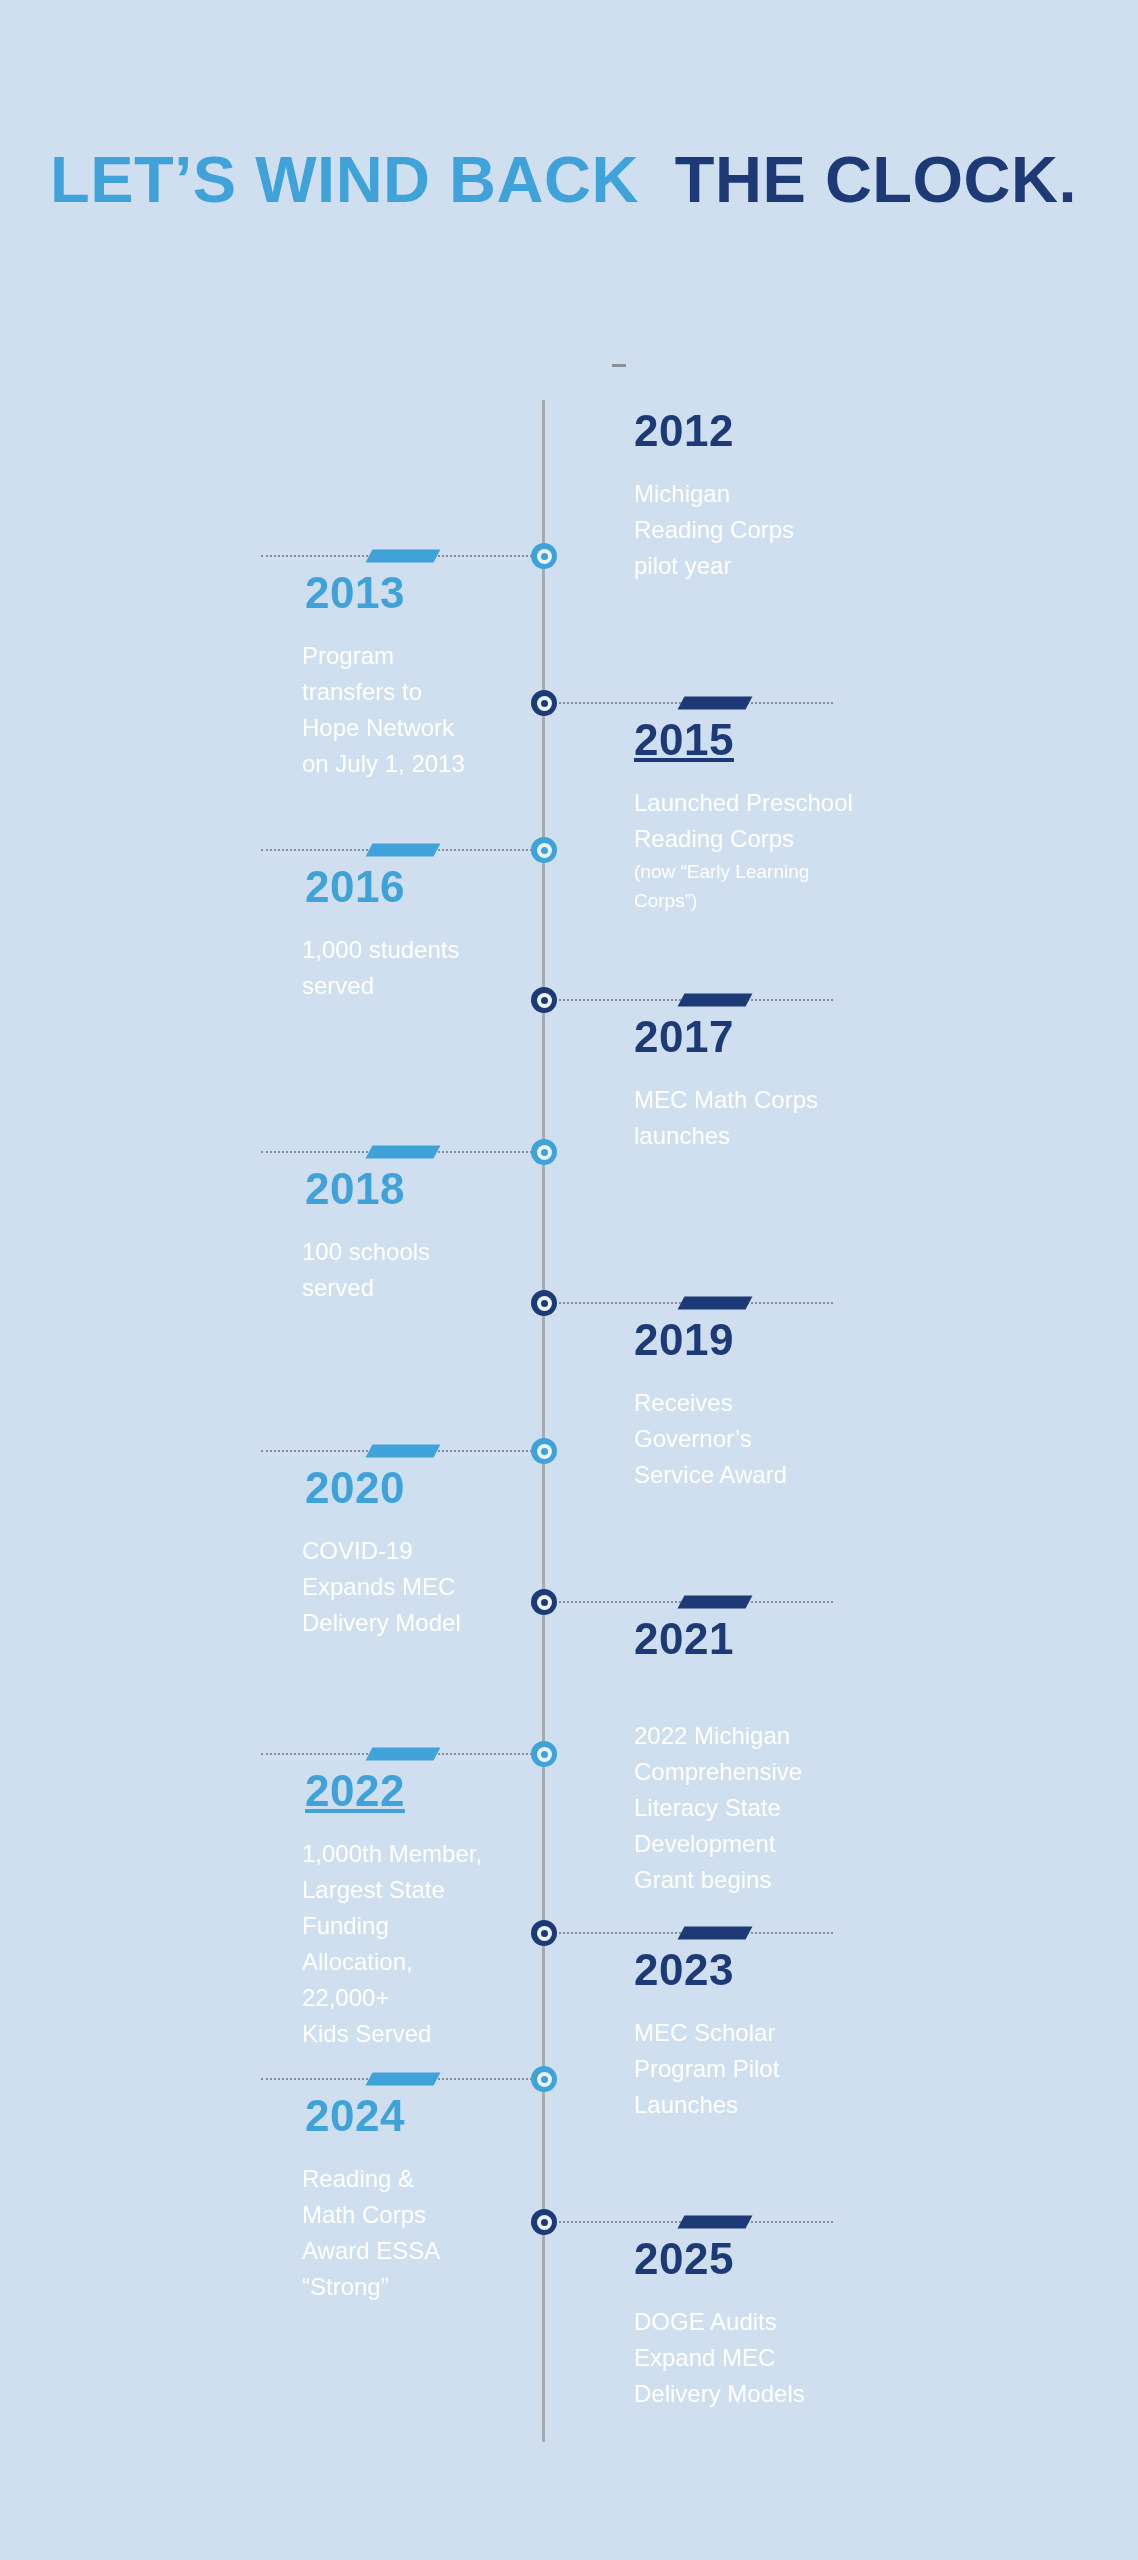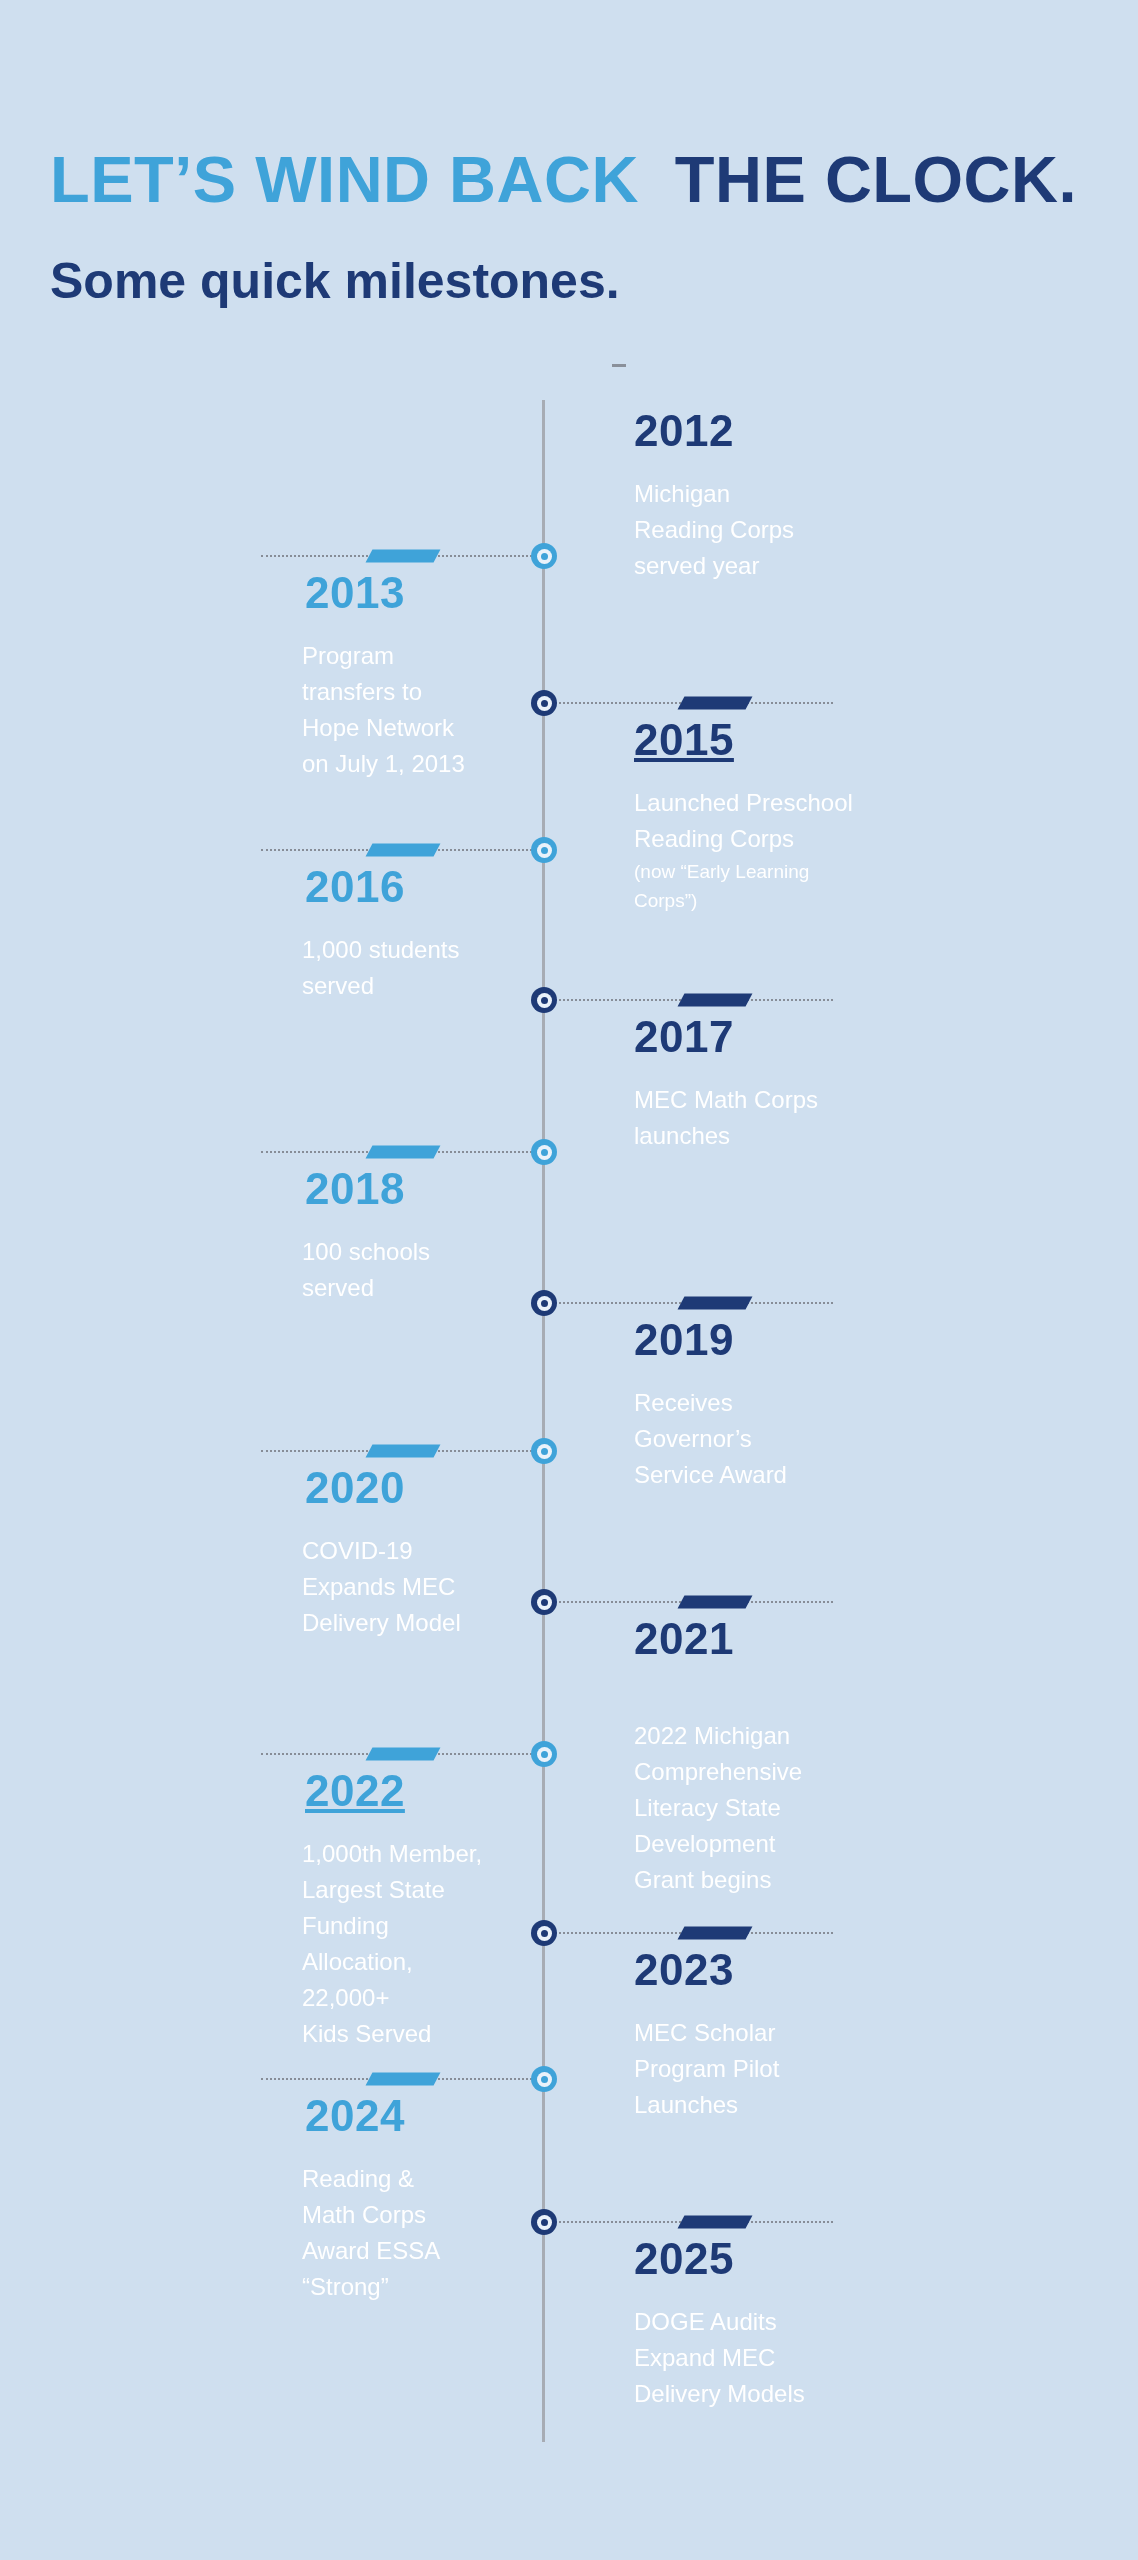--- a/index.html
+++ b/index.html
@@ -100,29 +100,28 @@
     margin-top:0;
   }
 </style>
 </head>
 <body>
 
 <div class="canvas" id="canvas" style="--bg: #cfdfef; --light: #3fa3d9; --dark: #1e3a76; --body: #ffffff;">
   <div class="title">
     <span class="p1">LET’S WIND BACK</span><span class="p2">THE CLOCK.</span>
   </div>
-  <div class="subtitle">Some quick milestones.</div>
   <div class="top-tick"></div>
   <div class="center-line"></div>
   <div id="timeline">
       <div class="year right" style="left: 634px; top: 406px;">2012</div>
       <div class="body-text right" style="left: 634px; top: 476px;">
         <div>Michigan</div>
         <div>Reading Corps</div>
-        <div>served year</div>
+        <div>pilot year</div>
       </div>
       <div class="connector" style="top: 556px; left: 261px; width: 283px;"></div>
       <div class="bar left" style="left: 403px; top: 556px;"></div>
       <div class="dot left" style="left: 544px; top: 556px;">
         <div class="mid">
           <div class="core"></div>
         </div>
       </div>
       <div class="year left" style="left: 305px; top: 568px;">2013</div>
       <div class="body-text left" style="left: 302px; top: 638px;">

